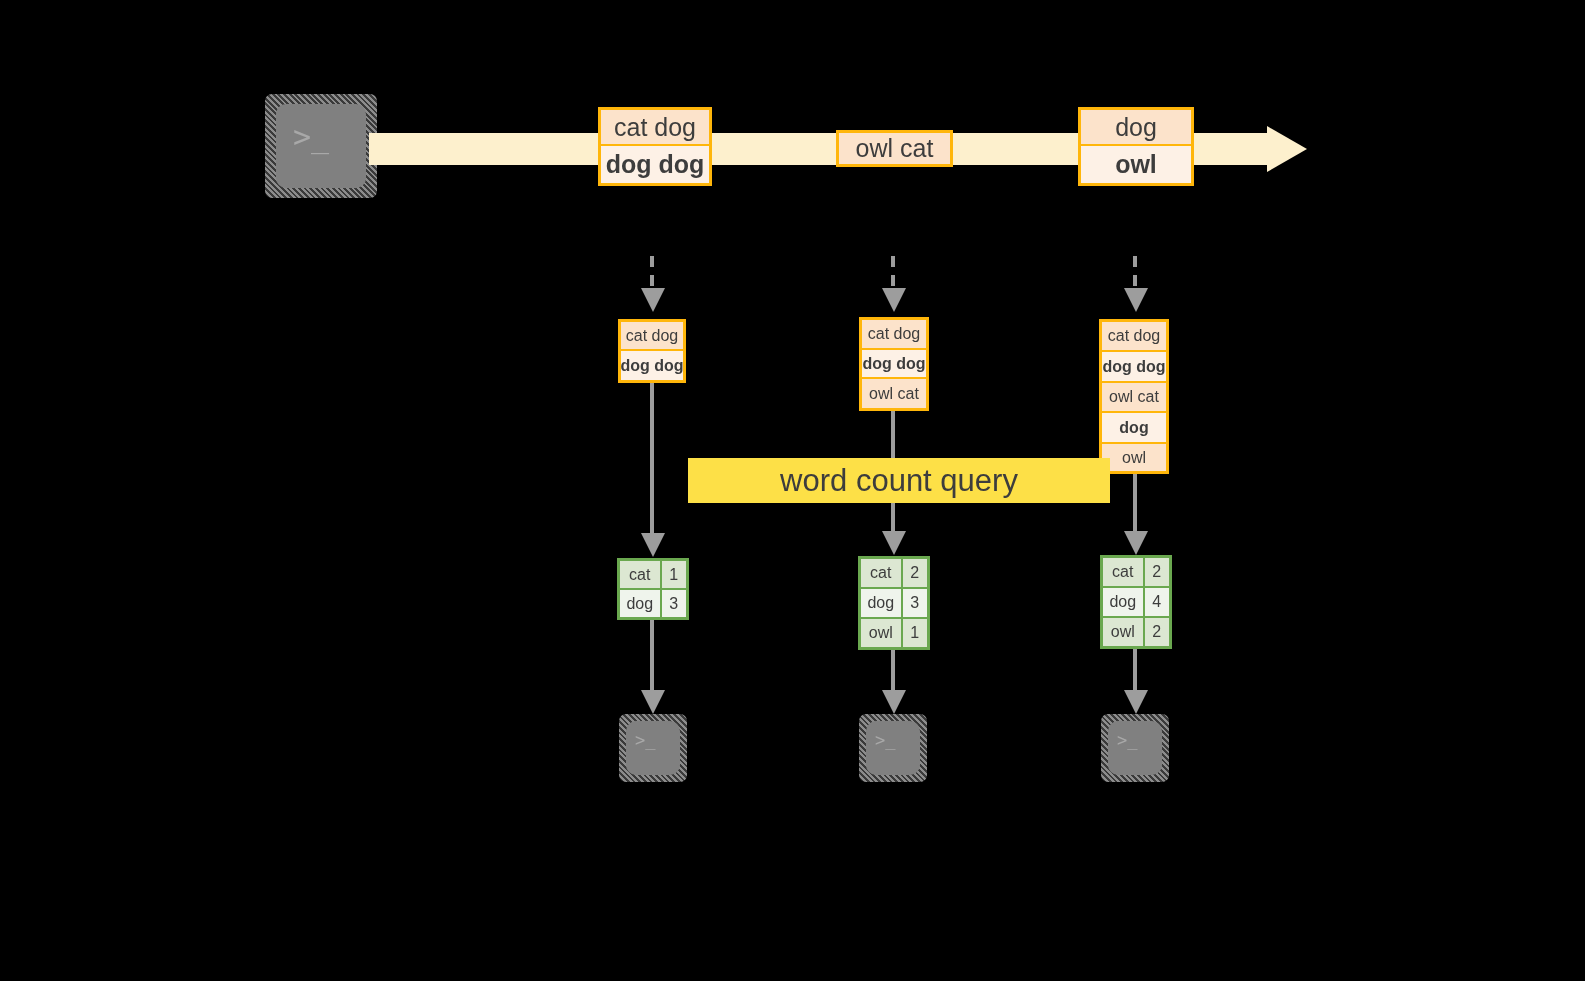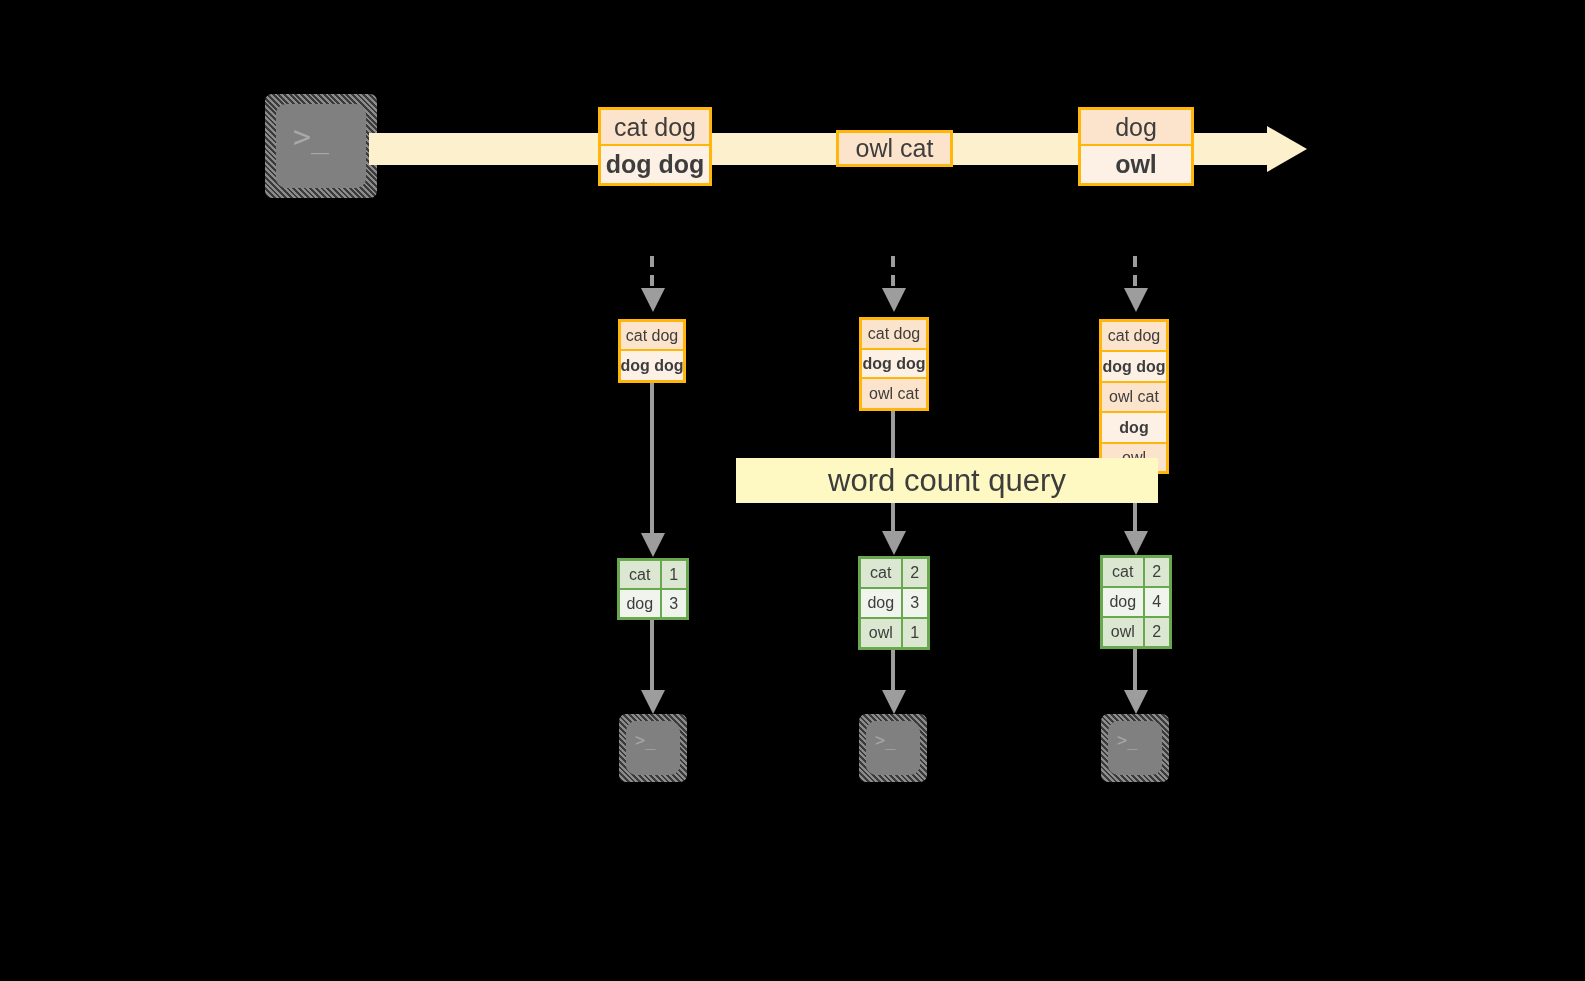--- a/index.html
+++ b/index.html
@@ -136,28 +136,27 @@
     position: absolute;
     width: 0;
     height: 0;
     border-left: 12px solid transparent;
     border-right: 12px solid transparent;
     border-top: 24px solid #9d9d9d;
   }
   
   .query-label {
     position: absolute;
-    background: #fef9c3;
+    background: #fde047;
     color: #3d3d3d;
     display: flex;
     align-items: center;
     justify-content: center;
     font-size: 31px;
     white-space: nowrap;
-    margin-left: 48px;
   }
 </style>
 </head>
 <body>
 
 <div id="stage">
 
   <div class="term" style="left:265px; top:94px; width:112px; height:104px;">
     <div class="term-inner" style="left:11px; top:10px; right:11px; bottom:10px;"></div>
     <div class="term-glyph" style="left:28px; top:28px; font-size:30px;">&gt;_</div>

